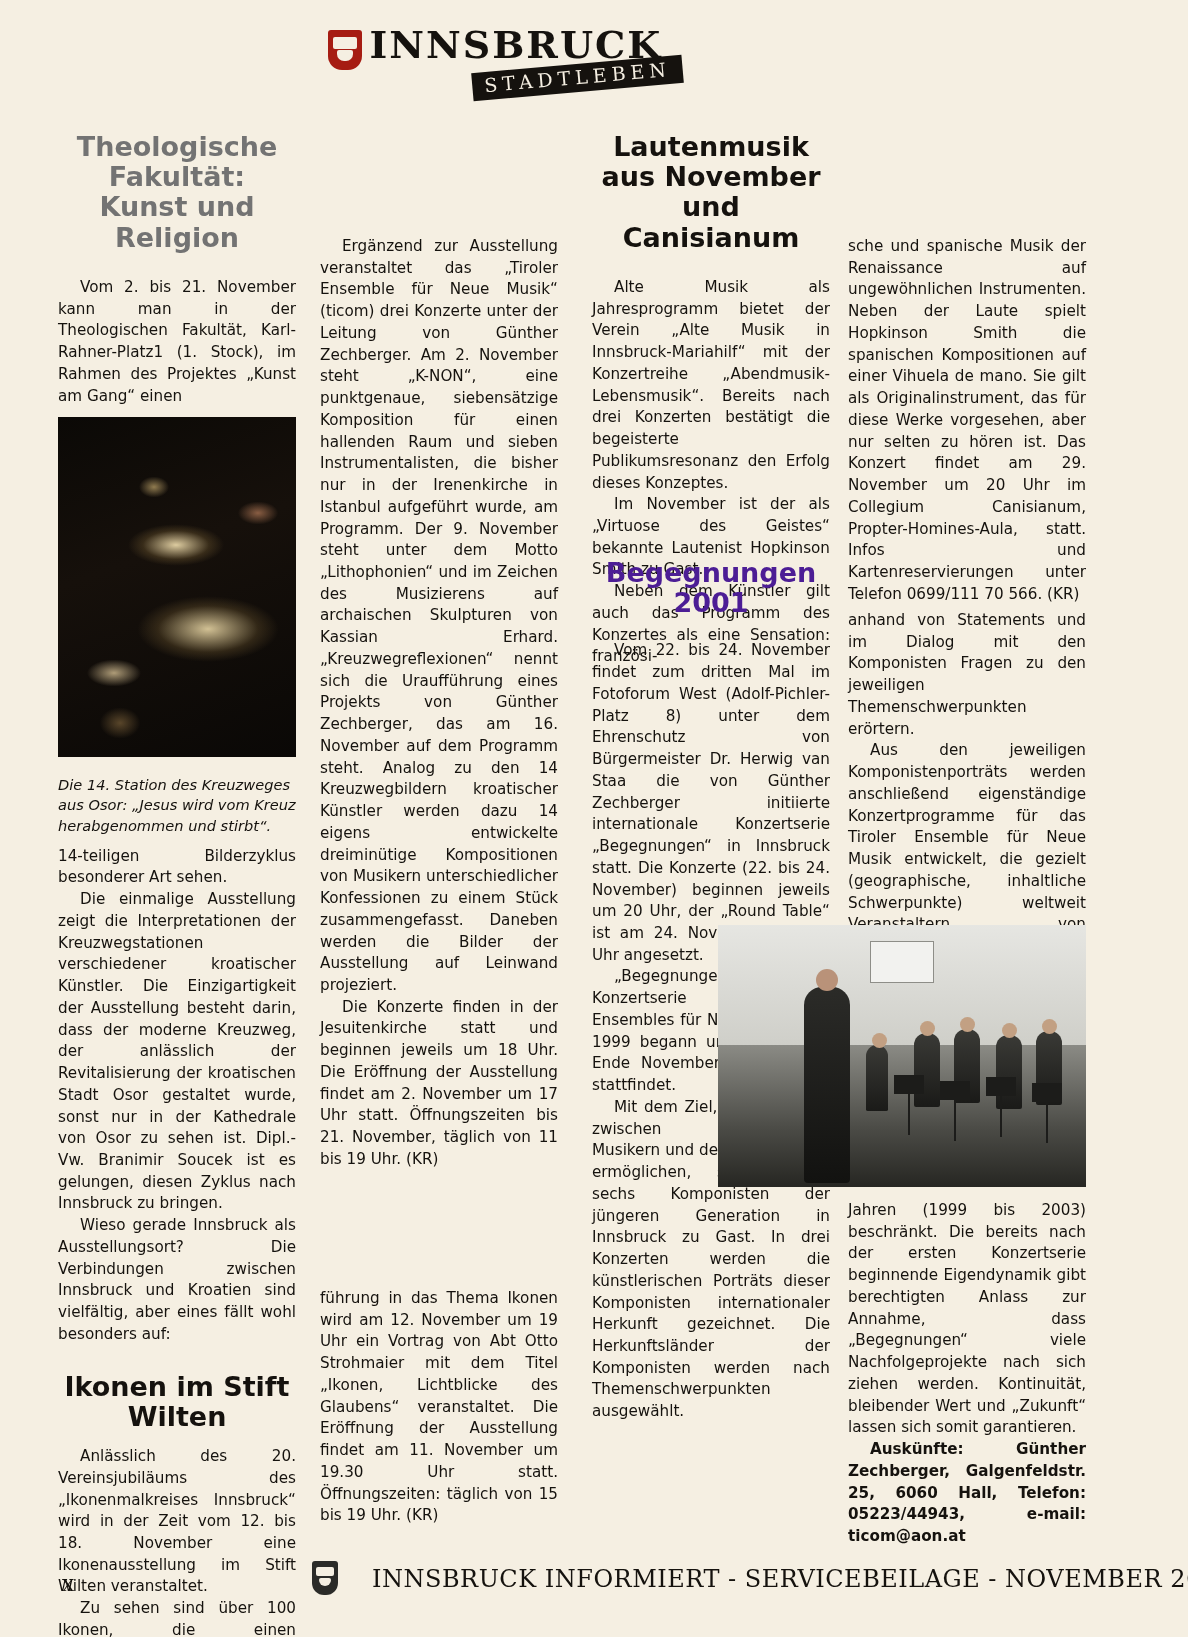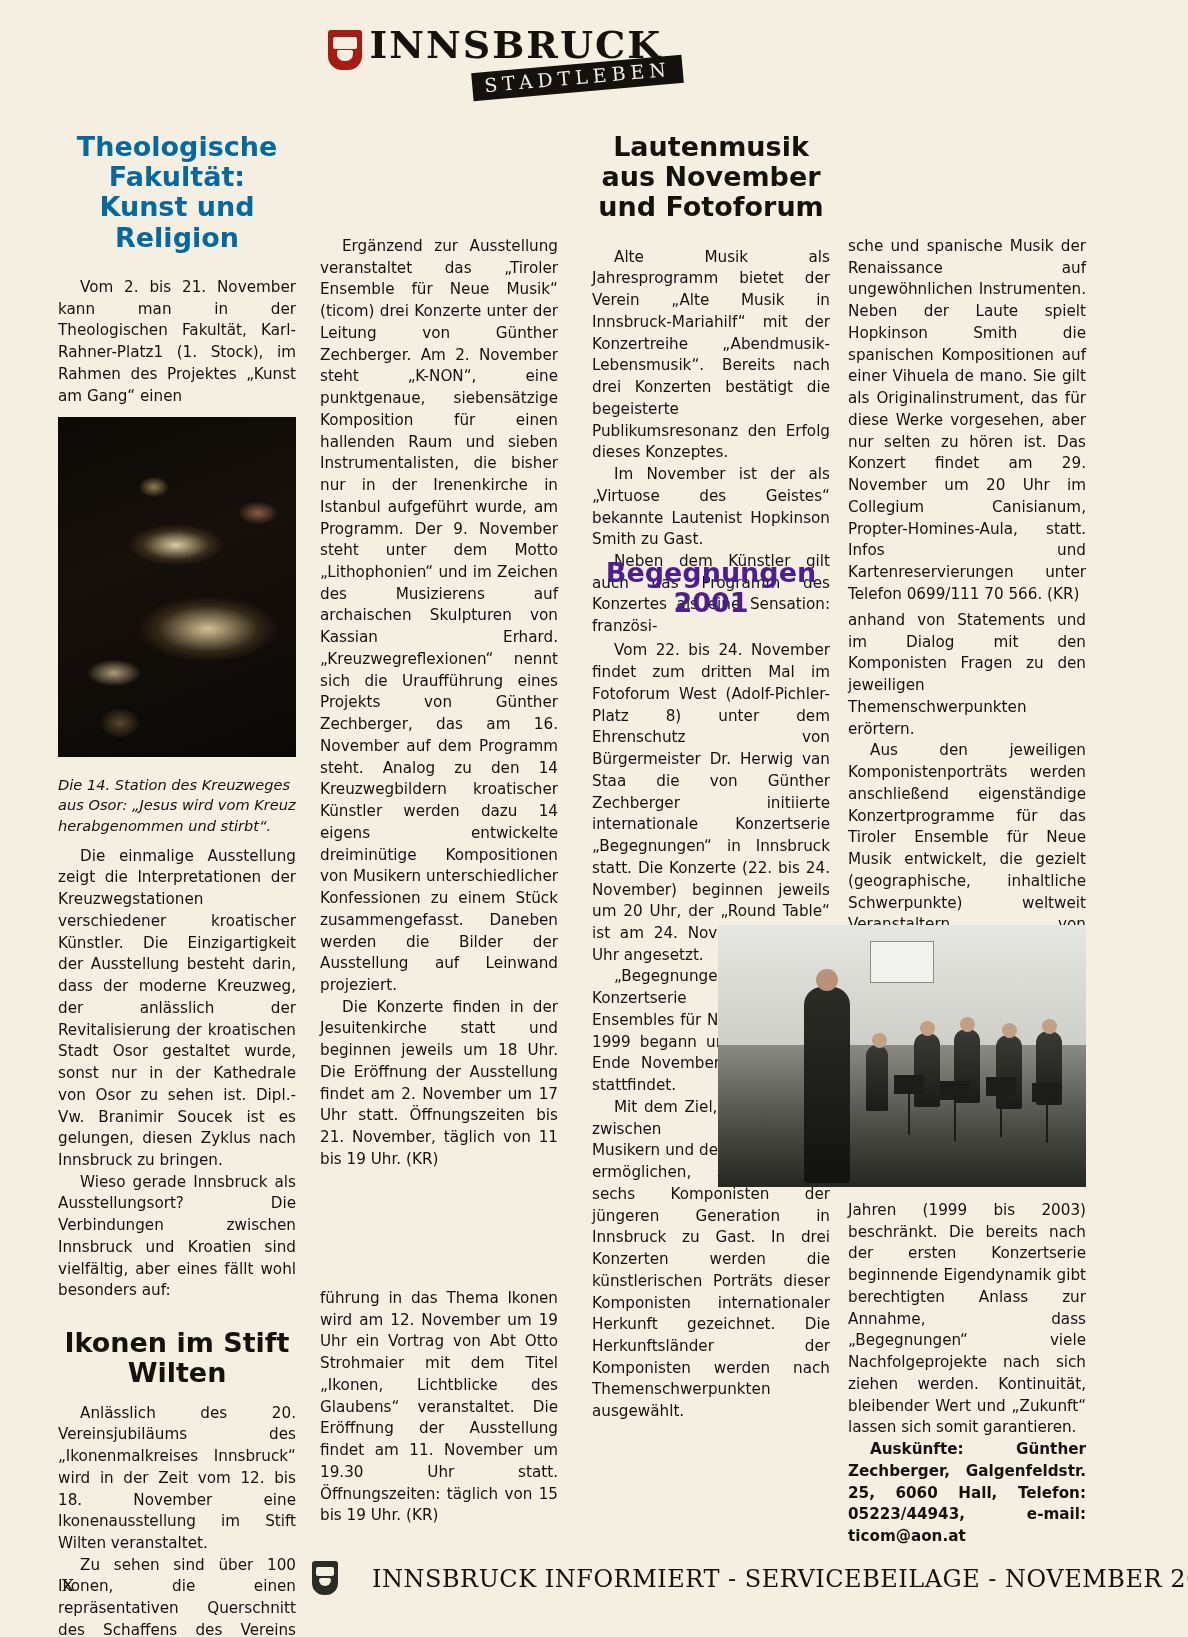--- a/index.html
+++ b/index.html
@@ -100,21 +100,21 @@
   .c2 { left: 320px; width: 238px; }
   .c3 { left: 592px; width: 238px; }
   .c4 { left: 848px; width: 238px; }
 
   .headline {
     font-family: "DejaVu Sans", sans-serif;
     font-weight: bold;
     font-size: 27px;
     line-height: 1.12;
     text-align: center;
-    color: #0369a1;
+    color: #737373;
   }
   .headline.black { color: #15120e; }
   .headline.red { color: #4c1d95; }
 
   p.body {
     margin: 0;
     font-family: "DejaVu Sans", sans-serif;
     font-size: 15.2px;
     line-height: 1.43;
     text-align: justify;
@@ -258,20 +258,21 @@
     </div>
 
     <div style="height:24px;"></div>
     <p class="body">Vom 2. bis 21. November kann man in der Theologischen Fakultät, Karl-Rahner-Platz1 (1. Stock), im Rahmen des Projektes „Kunst am Gang“ einen</p>
 
     <div style="height:10px;"></div>
     <div class="photo1"></div>
     <p class="caption">Die 14. Station des Kreuzweges aus Osor: „Jesus wird vom Kreuz herabgenommen und stirbt“.</p>
 
     <div style="height:10px;"></div>
+    <p class="body noind">14-teiligen Bilderzyklus besonderer Art sehen.</p>
     <p class="body">Die einmalige Ausstellung zeigt die Interpretationen der Kreuzwegstationen verschiedener kroatischer Künstler. Die Einzigartigkeit der Ausstellung besteht darin, dass der moderne Kreuzweg, der anlässlich der Revitalisierung der kroatischen Stadt Osor gestaltet wurde, sonst nur in der Kathedrale von Osor zu sehen ist. Dipl.-Vw. Branimir Soucek ist es gelungen, diesen Zyklus nach Innsbruck zu bringen.</p>
     <p class="body">Wieso gerade Innsbruck als Ausstellungsort? Die Verbindungen zwischen Innsbruck und Kroatien sind vielfältig, aber eines fällt wohl besonders auf:</p>
 
     <div style="height:26px;"></div>
     <div class="headline black">Ikonen im Stift Wilten</div>
     <div style="height:14px;"></div>
     <p class="body">Anlässlich des 20. Vereinsjubiläums des „Ikonenmalkreises Innsbruck“ wird in der Zeit vom 12. bis 18. November eine Ikonenausstellung im Stift Wilten veranstaltet.</p>
     <p class="body">Zu sehen sind über 100 Ikonen, die einen repräsentativen Querschnitt des Schaffens des Vereins darstellen. Als Ein-</p>
   </div>
 
@@ -280,21 +281,21 @@
     <p class="body">Die Konzerte finden in der Jesuitenkirche statt und beginnen jeweils um 18 Uhr. Die Eröffnung der Ausstellung findet am 2. November um 17 Uhr statt. Öffnungszeiten bis 21. November, täglich von 11 bis 19 Uhr. (KR)</p>
   </div>
 
   <div class="col c2" style="top:1288px;">
     <p class="body noind">führung in das Thema Ikonen wird am 12. November um 19 Uhr ein Vortrag von Abt Otto Strohmaier mit dem Titel „Ikonen, Lichtblicke des Glaubens“ veranstaltet. Die Eröffnung der Ausstellung findet am 11. November um 19.30 Uhr statt. Öffnungszeiten: täglich von 15 bis 19 Uhr. (KR)</p>
   </div>
 
   <div class="col c3" style="top:132px;">
     <div class="headline black">
       <div>Lautenmusik aus November</div>
-      <div>und Fotoforum</div>
+      <div>und Canisianum</div>
     </div>
     <div style="height:24px;"></div>
     <p class="body">Alte Musik als Jahresprogramm bietet der Verein „Alte Musik in Innsbruck-Mariahilf“ mit der Konzertreihe „Abendmusik-Lebensmusik“. Bereits nach drei Konzerten bestätigt die begeisterte Publikumsresonanz den Erfolg dieses Konzeptes.</p>
     <p class="body">Im November ist der als „Virtuose des Geistes“ bekannte Lautenist Hopkinson Smith zu Gast.</p>
     <p class="body">Neben dem Künstler gilt auch das Programm des Konzertes als eine Sensation: französi-</p>
   </div>
 
   <div class="col c3" style="top:558px;">
     <div class="headline red">Begegnungen 2001</div>
     <div style="height:22px;"></div>

